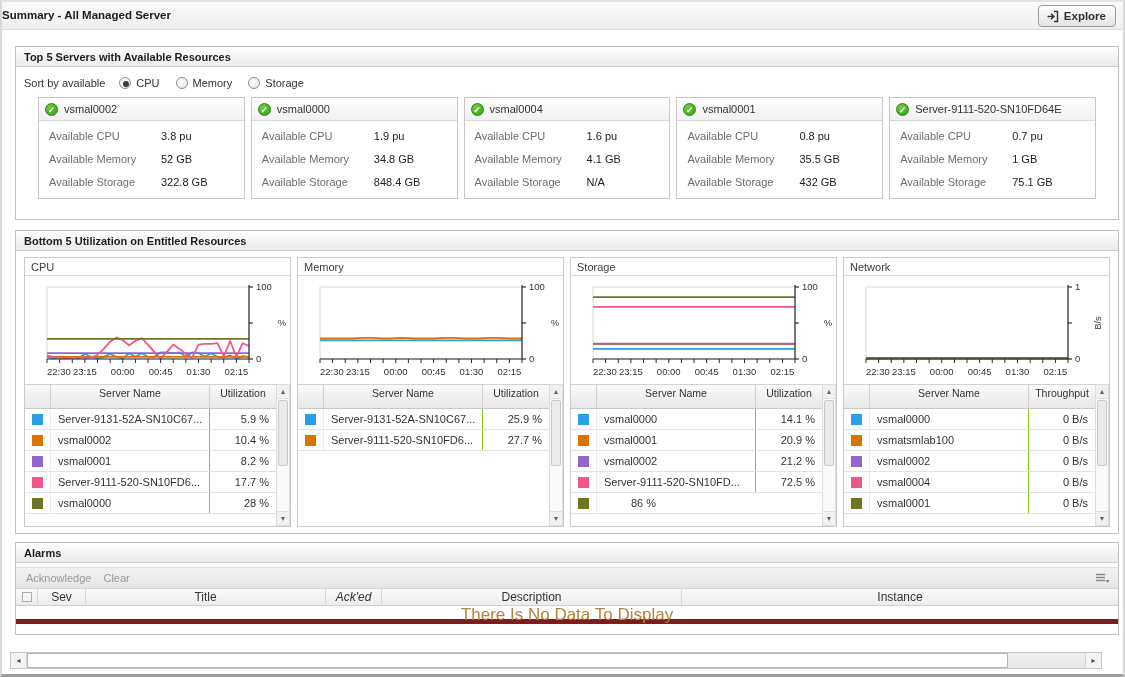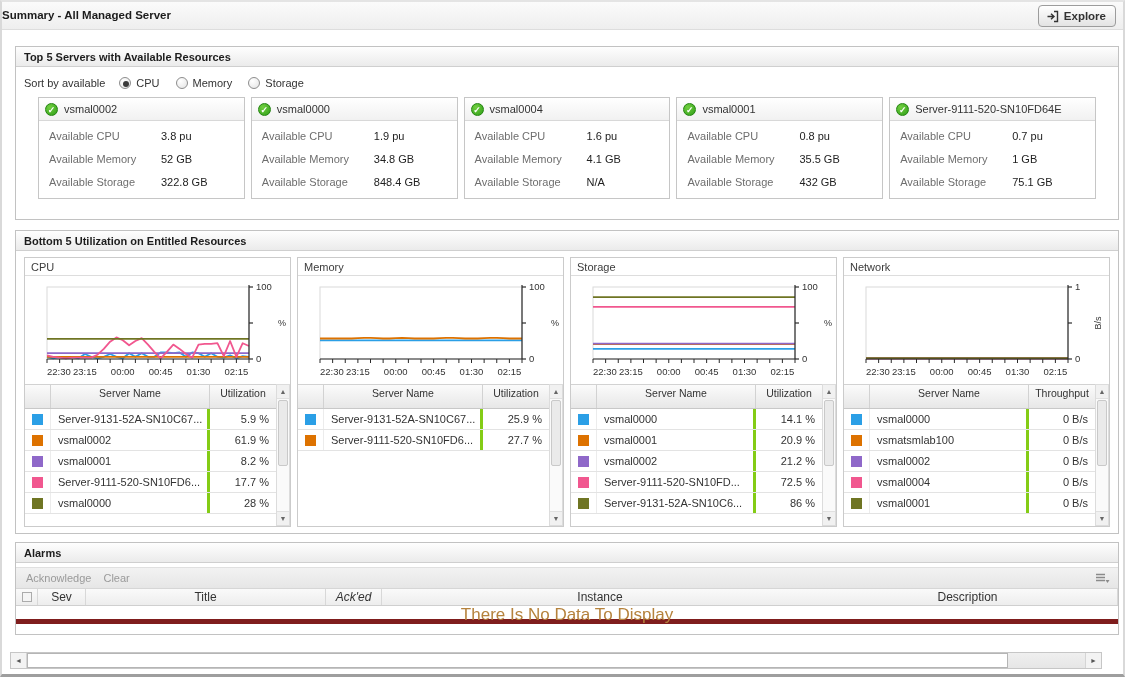--- a/index.html
+++ b/index.html
@@ -56,21 +56,21 @@
   .phead { display:flex; height:25px; background:linear-gradient(#fbfbfb,#e7e7e7);
            border-top:1px solid #d2d2d2; border-bottom:1px solid #c8c8c8; font-size:10.5px; color:#333; }
   .h-sw { width:26px; border-right:1px solid #d2d2d2; }
   .h-name { flex:1; text-align:center; line-height:16px; border-right:1px solid #d2d2d2; }
   .h-val { width:66px; text-align:center; line-height:16px; }
   .prow { display:flex; height:21px; align-items:center; border-bottom:1px solid #e3e3e3; font-size:11px; color:#333; }
   .sw-cell { width:26px; align-self:stretch; display:flex; align-items:center; justify-content:center;
              border-right:1px solid #ececec; }
   .sw { width:11px; height:11px; display:inline-block; }
   .cname { flex:1; padding-left:7px; white-space:nowrap; overflow:hidden; align-self:stretch;
-           line-height:21px; border-right:3px solid #84cc16; }
+           line-height:21px; border-right:1px solid #84cc16; }
   .cval { width:66px; text-align:right; padding-right:7px; }
   .vsb { width:14px; display:flex; flex-direction:column; background:#fafafa; border:1px solid #dcdcdc; }
   .vs-btn { height:14px; font-size:7px; color:#666; text-align:center; line-height:14px; background:#f1f1f1; }
   .vs-btn.top { border-bottom:1px solid #e0e0e0; }
   .vs-btn.bot { border-top:1px solid #e0e0e0; }
   .vs-thumb { height:66px; margin:1px; background:#eaeaea; border:1px solid #c9c9c9; border-radius:2px; }
   .vs-fill { flex:1; }
 
   
   .sec3 { top:540px; height:93px; }
@@ -295,21 +295,21 @@
                   <span class="sw" style="background: rgb(43, 159, 230);"></span>
                 </div>
                 <div class="cname">Server-9131-52A-SN10C67...</div>
                 <div class="cval">5.9 %</div>
               </div>
             <div class="prow">
                 <div class="sw-cell">
                   <span class="sw" style="background: rgb(221, 114, 0);"></span>
                 </div>
                 <div class="cname">vsmal0002</div>
-                <div class="cval">61.9 %</div>
+                <div class="cval">10.4 %</div>
               </div>
             <div class="prow">
                 <div class="sw-cell">
                   <span class="sw" style="background: rgb(143, 104, 201);"></span>
                 </div>
                 <div class="cname">vsmal0001</div>
                 <div class="cval">8.2 %</div>
               </div>
             <div class="prow">
                 <div class="sw-cell">
@@ -478,21 +478,20 @@
                 <div class="sw-cell">
                   <span class="sw" style="background: rgb(241, 87, 143);"></span>
                 </div>
                 <div class="cname">Server-9111-520-SN10FD...</div>
                 <div class="cval">72.5 %</div>
               </div>
             <div class="prow">
                 <div class="sw-cell">
                   <span class="sw" style="background: rgb(111, 117, 35);"></span>
                 </div>
-                <div class="cname">Server-9131-52A-SN10C6...</div>
                 <div class="cval">86 %</div>
               </div>
           </div>
           <div class="vsb">
             <div class="vs-btn top">▲</div>
             <div class="vs-thumb"></div>
             <div class="vs-fill"></div>
             <div class="vs-btn bot">▼</div>
           </div>
         </div>
@@ -606,22 +605,22 @@
         </svg>
       </span>
     </div>
     <div class="al-head">
       <div class="ac ac-check">
           <span class="cb"></span>
         </div>
       <div class="ac ac-sev">Sev</div>
       <div class="ac ac-title">Title</div>
       <div class="ac ac-acked">Ack'ed</div>
+      <div class="ac ac-desc">Description</div>
       <div class="ac ac-inst">Instance</div>
-      <div class="ac ac-desc">Description</div>
     </div>
     <div class="al-empty">There Is No Data To Display</div>
   </div>
 
   <div class="hscroll">
     <div class="hs-btn left">◄</div>
     <div class="hs-thumb"></div>
     <div class="hs-track"></div>
     <div class="hs-btn right">►</div>
   </div>

